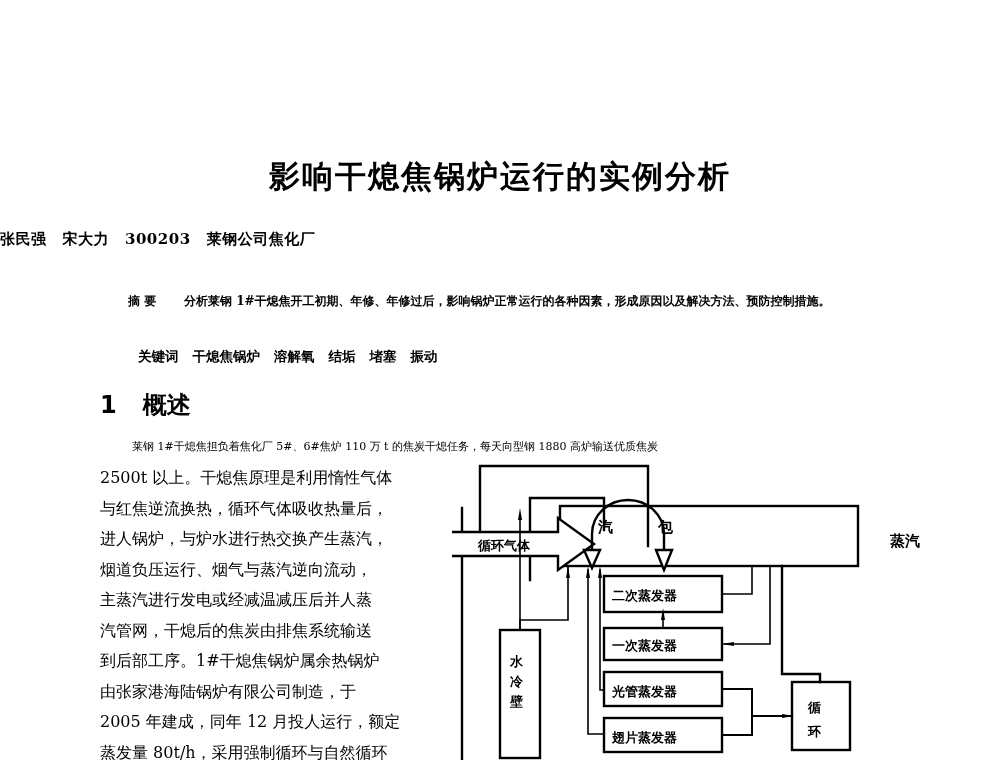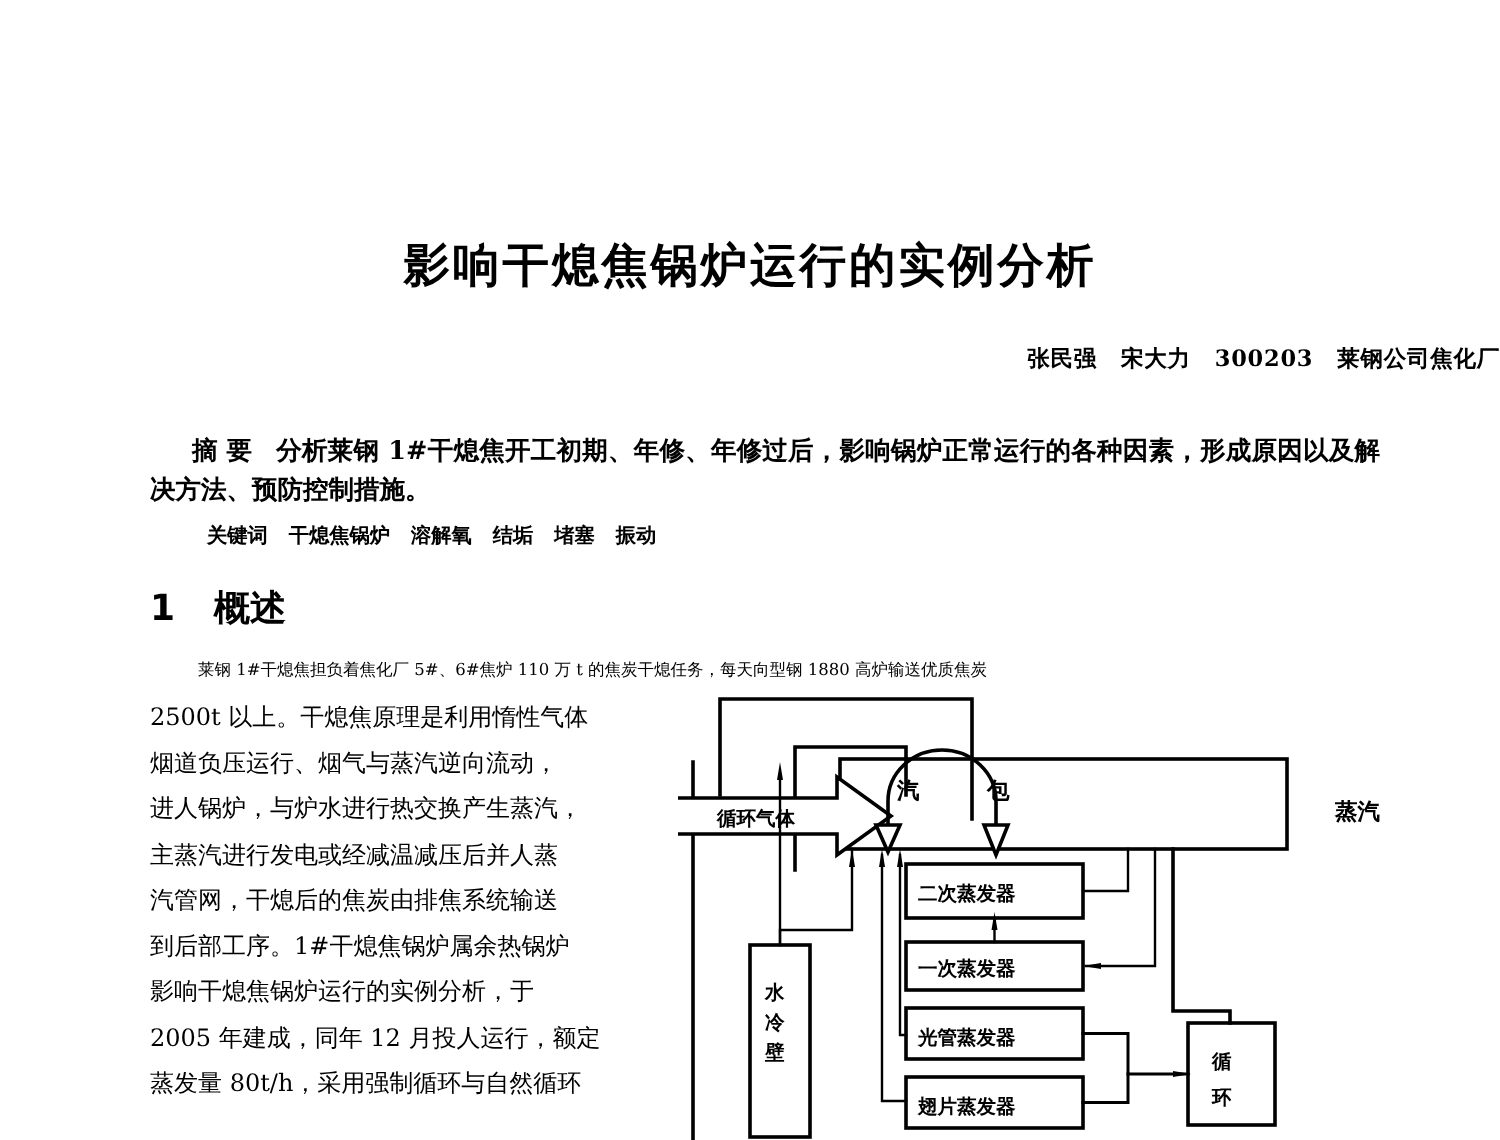--- a/index.html
+++ b/index.html
@@ -35,35 +35,35 @@
     letter-spacing: 2px;
     font-family: "DejaVu Sans", "Liberation Sans", sans-serif;
   }
 
   
   #authors {
     position: absolute;
     left: 0;
     top: 230px;
     width: 1000px;
-    text-align: right;
+    text-align: left;
     font-size: 15px;
     font-weight: bold;
     letter-spacing: 0.5px;
     font-family: "DejaVu Serif", "Liberation Serif", serif;
   }
   #authors .gap { display: inline-block; width: 16px; }
 
   
   .abstract-block {
     position: absolute;
     left: 100px;
     top: 288px;
     width: 820px;
-    font-size: 17px;
+    font-size: 12px;
     font-weight: bold;
     line-height: 26px;
     font-family: "DejaVu Serif", "Liberation Serif", serif;
     text-align: justify;
   }
   .abstract-block .lead {
     display: inline-block;
     width: 56px;
     margin-left: 28px;
     font-weight: bold;
@@ -160,26 +160,27 @@
   <div id="section-heading">
     <span class="num">1</span><span>概述</span>
   </div>
 
   <div id="body-line-1">
     <span class="indent"></span><span>莱钢 1#干熄焦担负着焦化厂 5#、6#焦炉 110 万 t 的焦炭干熄任务，每天向型钢 1880 高炉输送优质焦炭</span>
   </div>
 
   <div id="body-column">
     <span class="bline">2500t 以上。干熄焦原理是利用惰性气体</span>
+    <span class="bline">与红焦逆流换热，循环气体吸收热量后，</span>
+    <span class="bline">进人锅炉，与炉水进行热交换产生蒸汽，</span>
     <span class="bline">烟道负压运行、烟气与蒸汽逆向流动，</span>
-    <span class="bline">进人锅炉，与炉水进行热交换产生蒸汽，</span>
     <span class="bline">主蒸汽进行发电或经减温减压后并人蒸</span>
     <span class="bline">汽管网，干熄后的焦炭由排焦系统输送</span>
     <span class="bline">到后部工序。1#干熄焦锅炉属余热锅炉</span>
-    <span class="bline">影响干熄焦锅炉运行的实例分析，于</span>
+    <span class="bline">由张家港海陆锅炉有限公司制造，于</span>
     <span class="bline">2005 年建成，同年 12 月投人运行，额定</span>
     <span class="bline">蒸发量 80t/h，采用强制循环与自然循环</span>
 
   </div>
 
   <div id="figure">
     <svg width="500" height="300" viewBox="0 0 500 300" xmlns="http://www.w3.org/2000/svg">
       <g fill="none" stroke="#000" stroke-width="2.4" stroke-linecap="square">
 
         <path d="M10,48 L10,300"></path>

